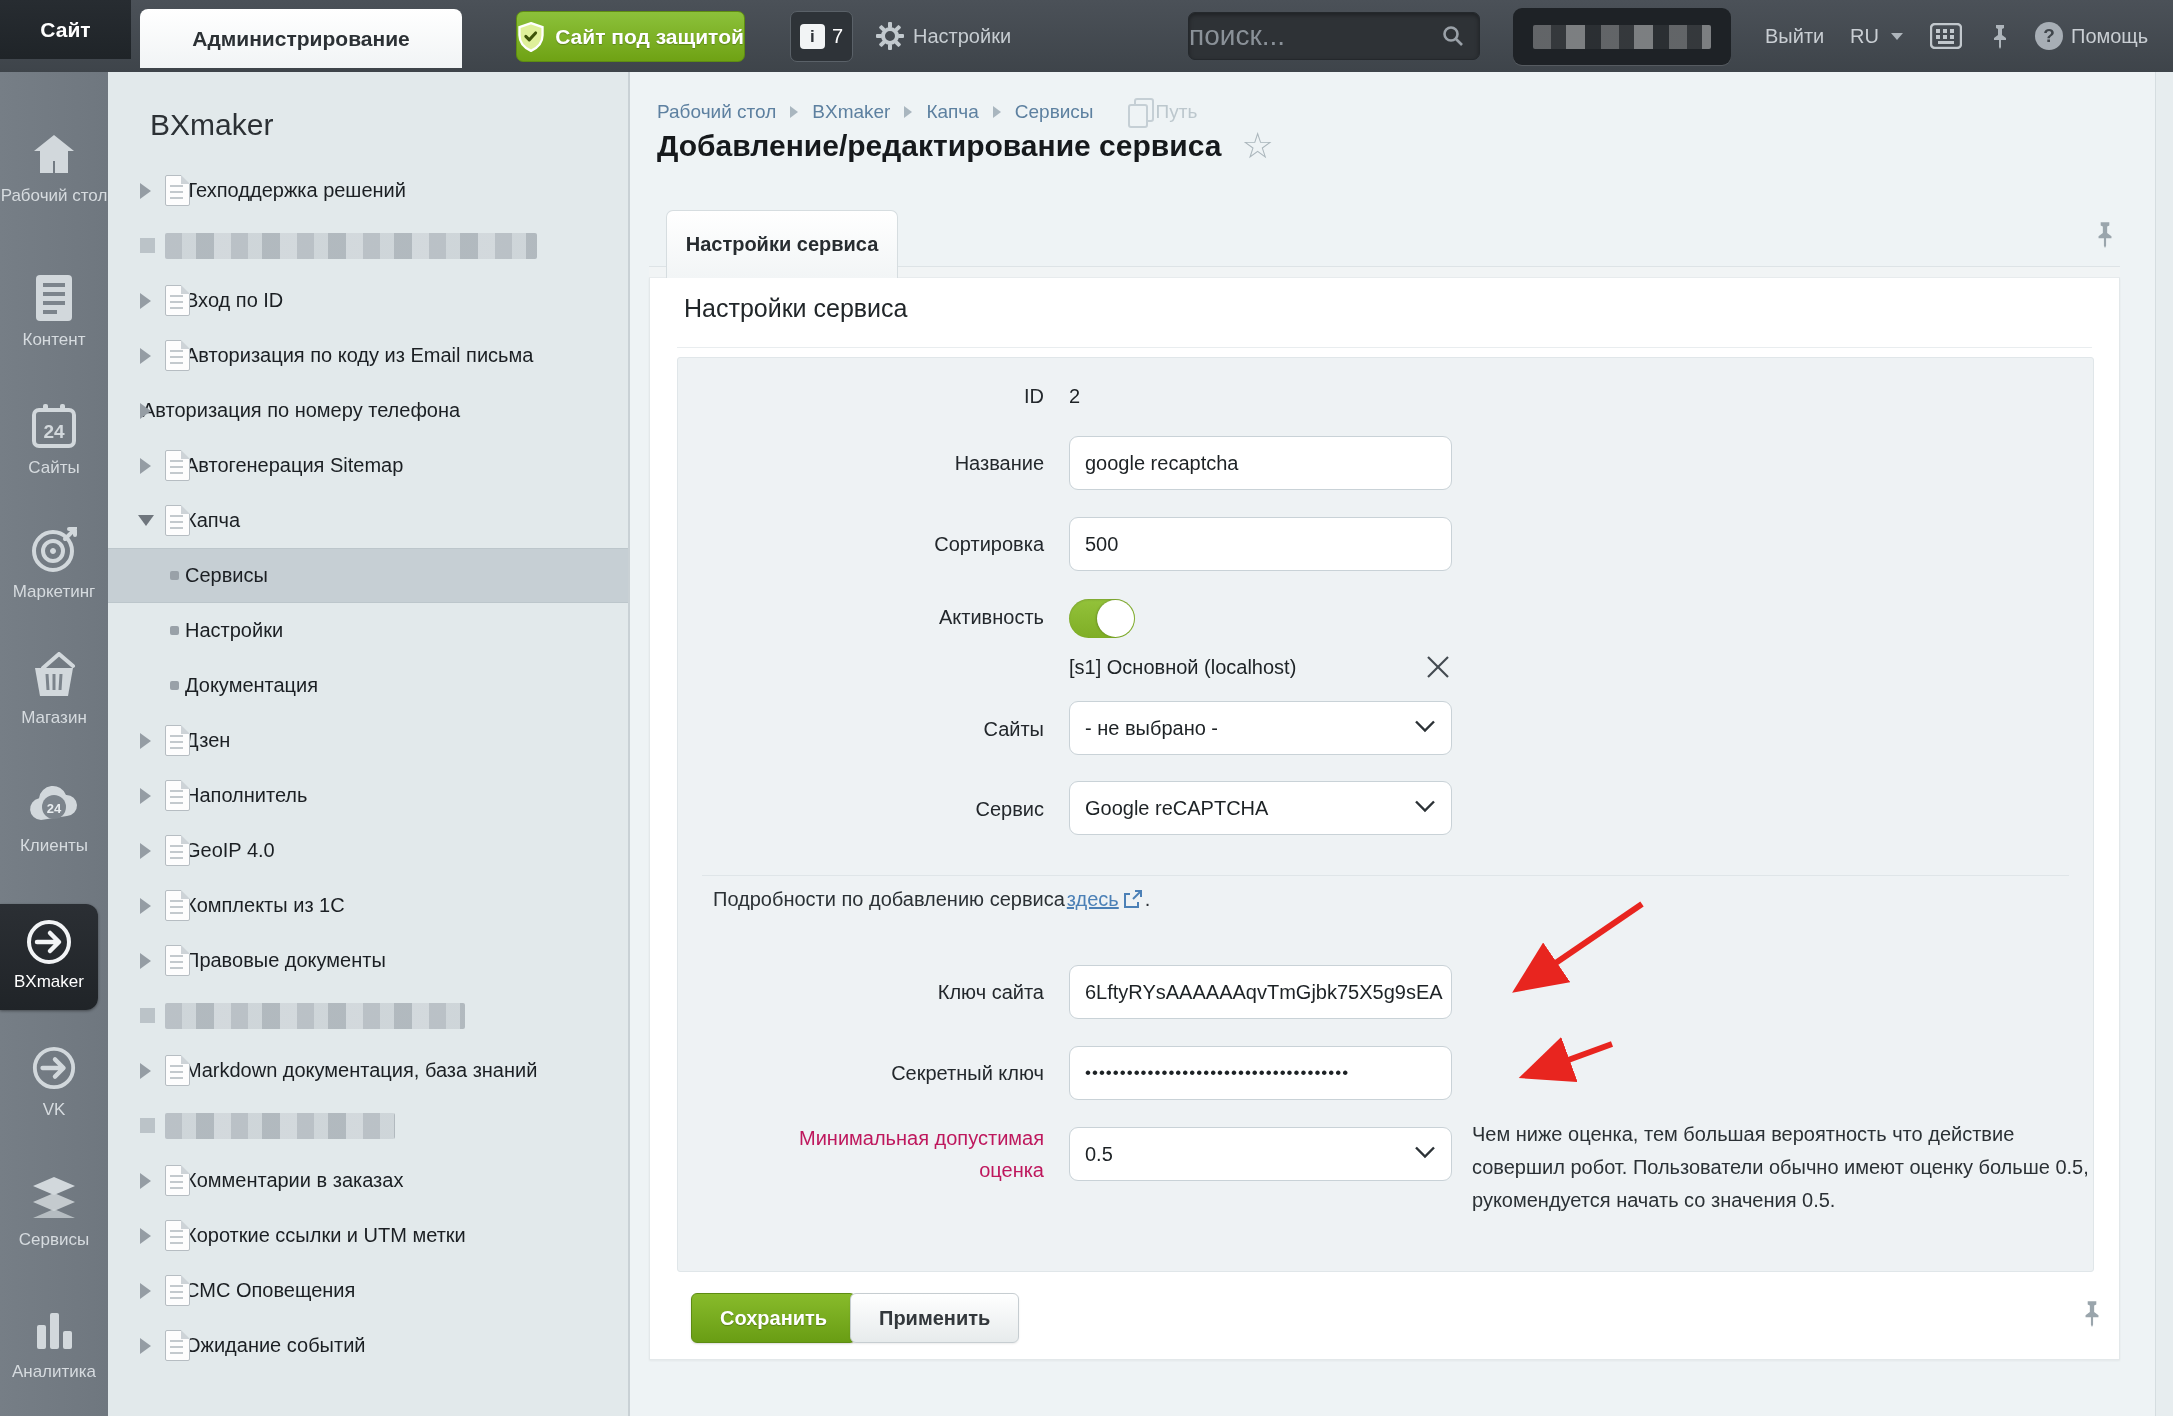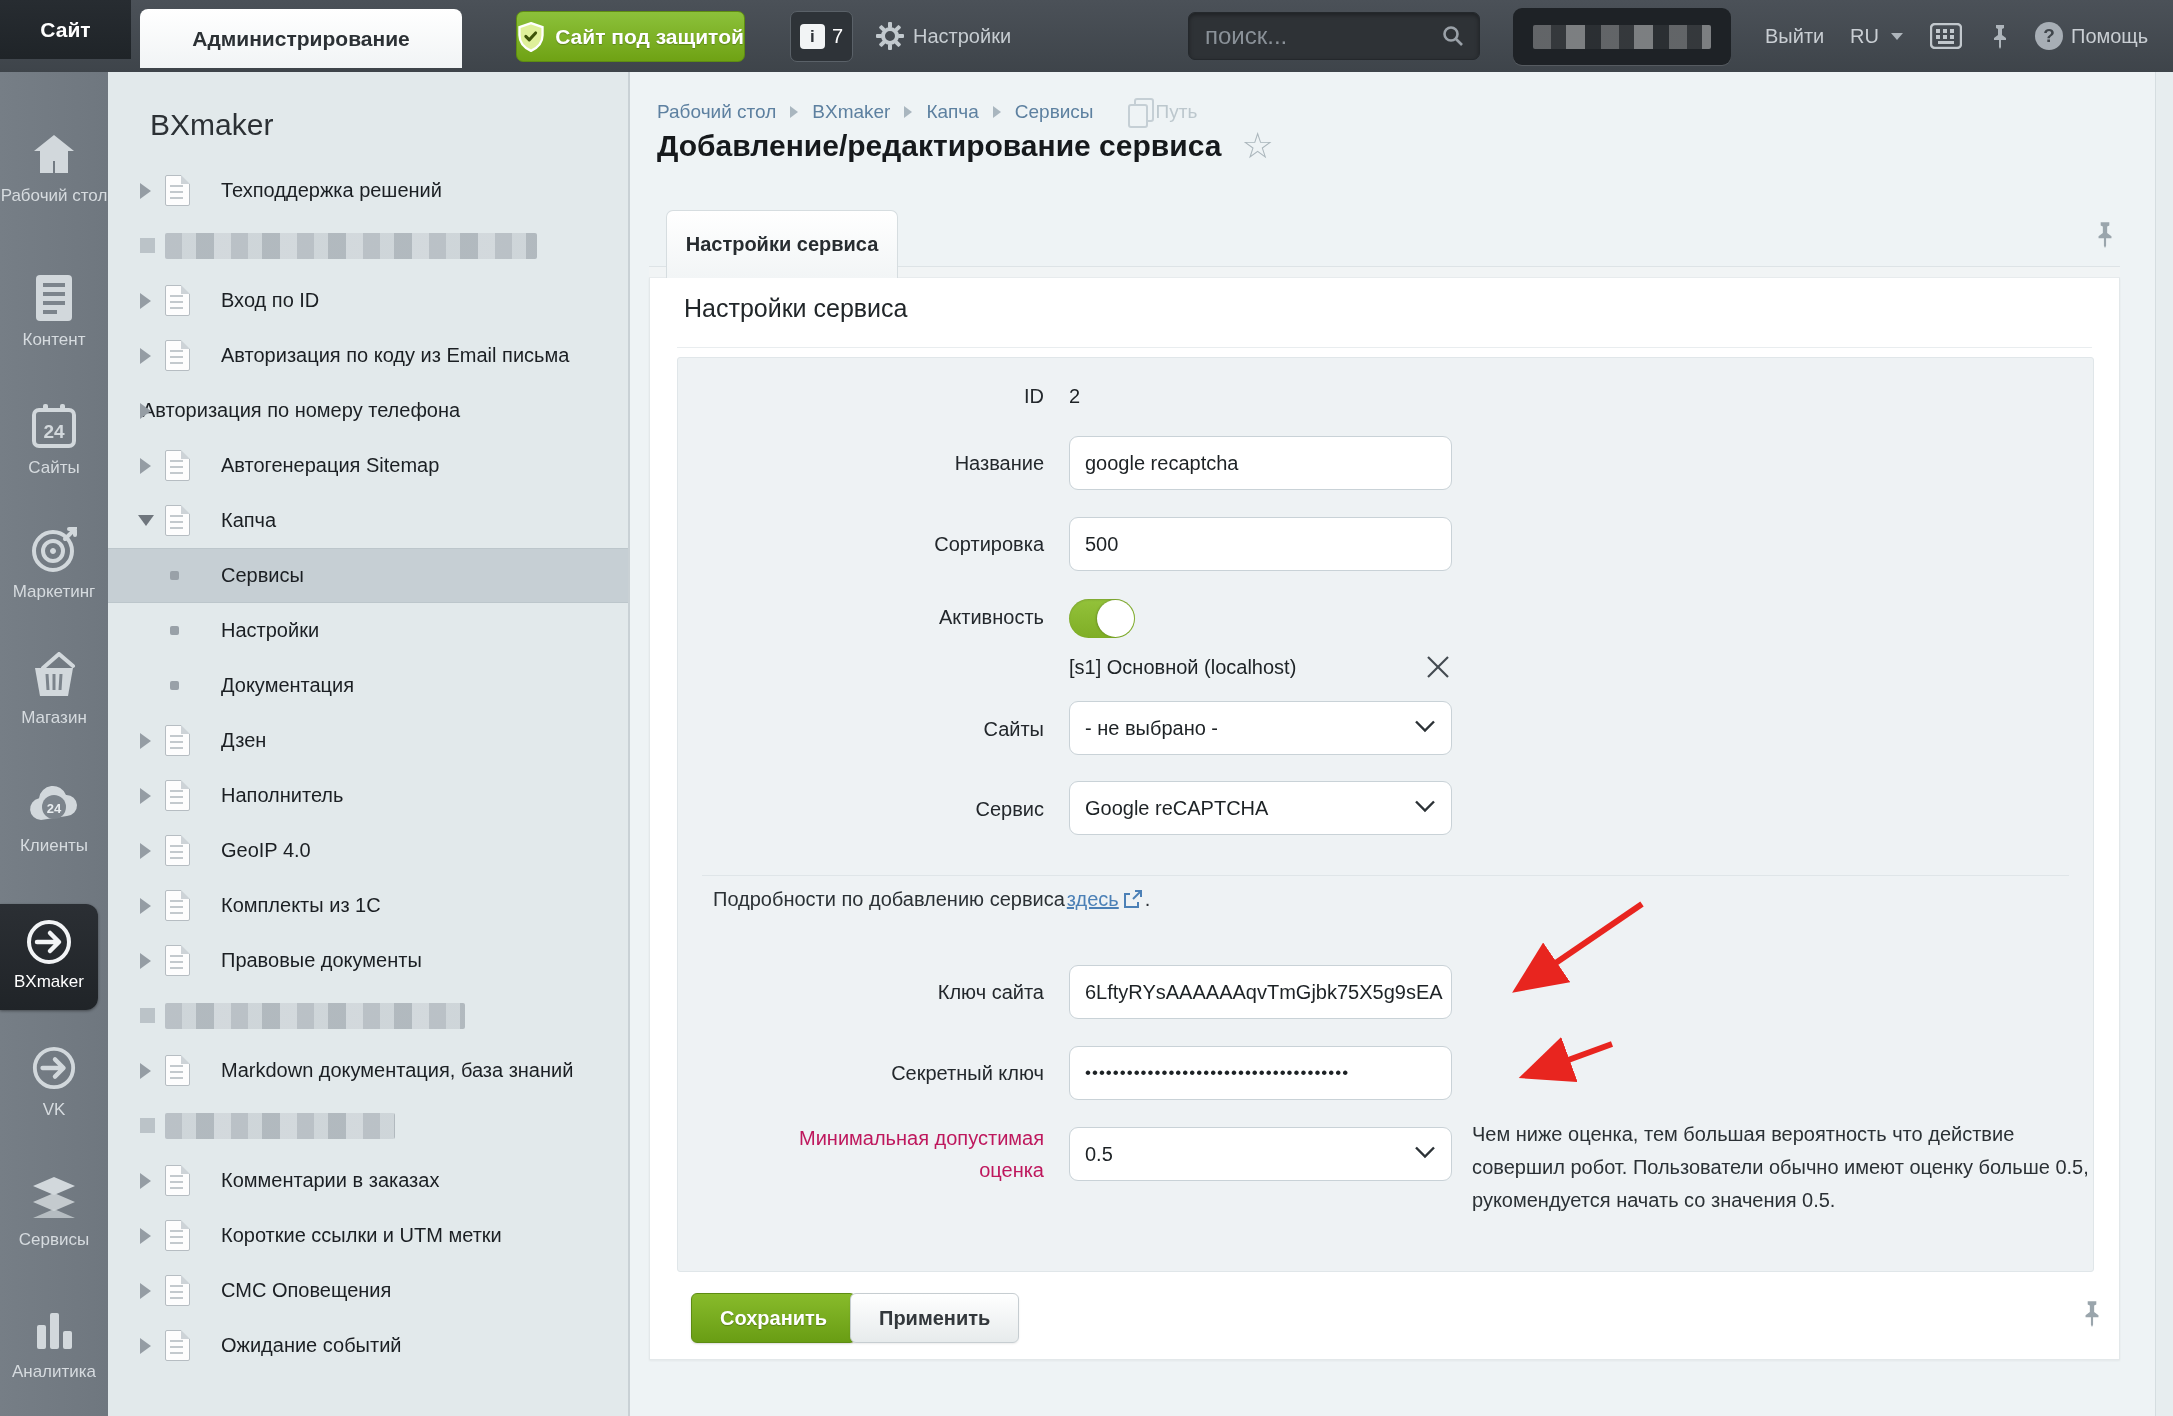--- a/index.html
+++ b/index.html
@@ -24,21 +24,21 @@
     background:#2e3338; border:1px solid #5a6168; border-radius:7px; display:flex;
     align-items:center; justify-content:center; gap:7px; cursor:pointer; }
   .tb-counter .ibox { width:25px; height:25px; background:#f2f4f5; border-radius:4px;
     color:#2e3338; font-weight:bold; font-size:17px; display:flex; align-items:center; justify-content:center; }
   .tb-counter .cnt { color:#fff; font-size:20px; }
   .tb-settings { position:absolute; left:876px; top:0; height:72px; display:flex; align-items:center;
     gap:9px; color:#c6ccd1; font-size:20px; cursor:pointer; }
   .tb-search { position:absolute; left:1188px; top:12px; width:292px; height:48px;
     background:#2e3236; border:1px solid #24282c; border-radius:7px;
     box-shadow:inset 0 2px 4px rgba(0,0,0,.35); display:flex; align-items:center; }
-  .tb-search .ph { color:#8a9198; font-size:24px; padding-left:16px; flex:1; }
+  .tb-search .ph { color:#8a9198; font-size:28px; flex:1; }
   .tb-user { position:absolute; left:1513px; top:8px; width:218px; height:57px;
     background:#1e2226; border-radius:9px; box-shadow:0 1px 0 rgba(255,255,255,.12);
     display:flex; align-items:center; justify-content:center; cursor:pointer; }
   .tb-user .mosaic { width:178px; height:24px;
     background:repeating-linear-gradient(90deg, rgba(255,255,255,.30) 0 18px, rgba(255,255,255,.10) 18px 33px,
       rgba(255,255,255,.42) 33px 52px, rgba(255,255,255,.06) 52px 68px); border-radius:2px; }
   .tb-link { position:absolute; top:0; height:72px; display:flex; align-items:center;
     color:#c9ced3; font-size:20px; cursor:pointer; gap:8px; }
   .caret-down { width:0; height:0; border-left:6px solid transparent; border-right:6px solid transparent;
     border-top:7px solid #aeb5bb; display:inline-block; margin-left:4px; }
@@ -68,21 +68,21 @@
     border-top:8px solid transparent; border-bottom:8px solid transparent; border-left:11px solid #959da4; }
   .tri.open { border-left:8px solid transparent; border-right:8px solid transparent;
     border-top:11px solid #6f767d; border-bottom:none; left:30px; }
   .doc { position:absolute; left:57px; width:25px; height:31px; background:#fdfdfd;
     border:1px solid #b6bdc2; border-radius:2px;
     background-image:linear-gradient(#c3c9cd,#c3c9cd),linear-gradient(#c3c9cd,#c3c9cd),linear-gradient(#c3c9cd,#c3c9cd);
     background-size:13px 2px,13px 2px,13px 2px; background-position:4px 9px,4px 15px,4px 21px; background-repeat:no-repeat; }
   .doc::after { content:""; position:absolute; right:-1px; top:-1px; border-style:solid;
     border-width:0 9px 9px 0; border-color:#e2e9eb #e2e9eb #cdd3d7 #cdd3d7; }
   .bullet { position:absolute; left:62px; width:9px; height:9px; background:#99a1a8; border-radius:2px; }
-  .m-label { padding-left:113px; font-size:20px; color:#1b1f23; white-space:nowrap; }
+  .m-label { padding-left:77px; font-size:20px; color:#1b1f23; white-space:nowrap; }
   .m-label.noicon { padding-left:34px; }
   .redact-sq { position:absolute; left:32px; width:15px; height:15px; background:#b2b9bf; opacity:.8; }
   .redact-bar { position:absolute; left:57px; height:26px; border-radius:2px; opacity:.85;
     background:repeating-linear-gradient(90deg,#b3bac0 0 17px,#cbd2d6 17px 31px,#a9b1b7 31px 49px,#d0d6da 49px 66px); }
 
   
   #content { position:absolute; left:630px; top:72px; width:1543px; height:1344px; }
   #crumbs { position:absolute; left:27px; top:26px; display:flex; align-items:center; font-size:19px; color:#5d80a0; }
   #crumbs .bc { cursor:pointer; }
   #crumbs .sep { width:0; height:0; border-top:6px solid transparent; border-bottom:6px solid transparent;

